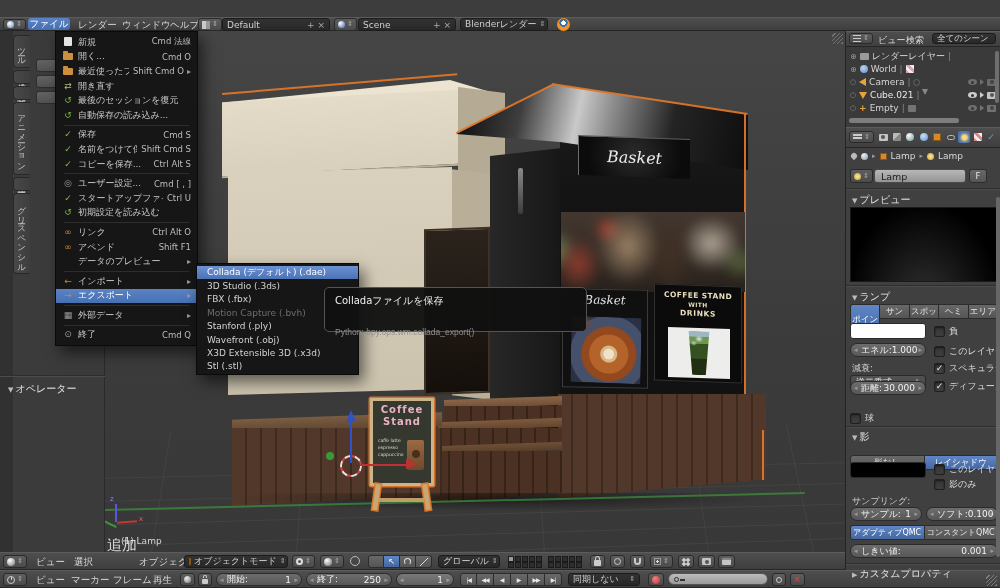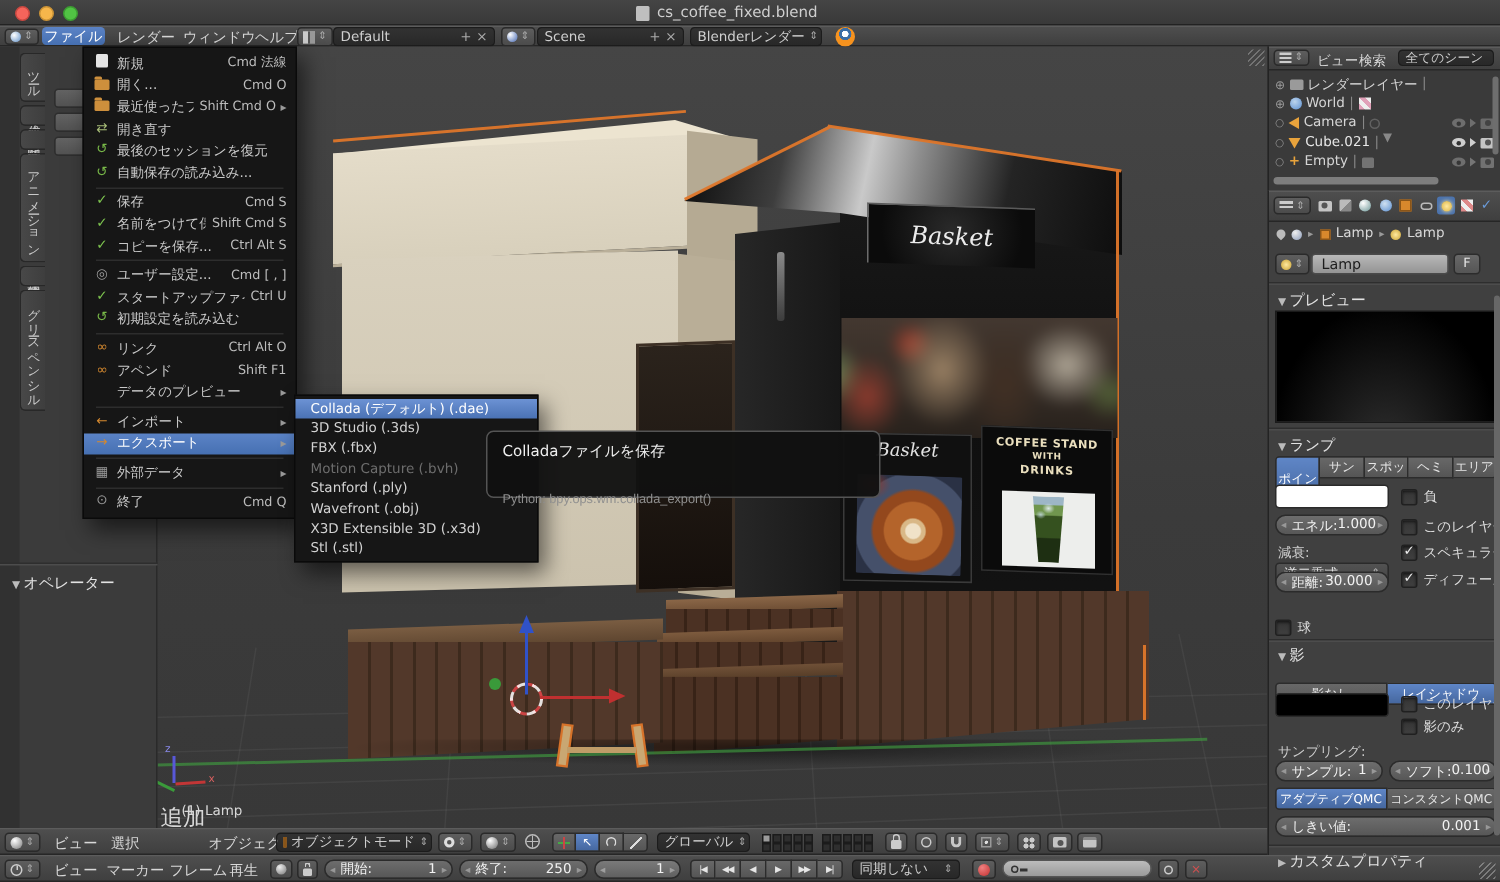--- a/index.html
+++ b/index.html
@@ -78,27 +78,20 @@
   .eye::after{content:"";position:absolute;left:3px;top:1.5px;width:3px;height:3px;background:#333;border-radius:50%}
   .curs{width:0;height:0;border-left:4px solid #cfcfcf;border-top:3px solid transparent;border-bottom:3px solid transparent}
   .rcam{width:9px;height:7px;background:#c4c4c4;border-radius:1px;position:relative}
   .rcam::after{content:"";position:absolute;left:2.5px;top:1.5px;width:4px;height:4px;background:#555;border-radius:50%}
 </style>
 </head>
 <body>
 
 <div id="app">
 
-  <div class="a" style="left:0;top:0;width:1000px;height:17px;background:linear-gradient(#454545,#393939);border-bottom:1px solid #222">
-    <span class="a dot" style="left:10px;top:4px;width:10px;height:10px;background:#f4645b;border:1px solid #c94841"></span>
-    <span class="a dot" style="left:26px;top:4px;width:10px;height:10px;background:#f6b64b;border:1px solid #cb9336"></span>
-    <span class="a dot" style="left:42px;top:4px;width:10px;height:10px;background:#51c344;border:1px solid #3c9c32"></span>
-    <span class="a" style="left:424px;top:4px;width:9px;height:10px;background:#bfbfbf;border-radius:1px"></span>
-    <span class="a" style="left:438px;top:3px;font-size:10px;color:#cfcfcf">cs_coffee_fixed.blend</span>
-  </div>
 
   <div class="a bar" style="left:0;top:17px;width:1000px;height:14px"></div>
   <div class="a lchip" style="left:3px;top:19px;height:11px">
     <span class="dot" style="width:7px;height:7px;background:radial-gradient(circle at 35% 35%,#fff,#8fb1d8 70%)"></span>
       <span class="upd">⇕</span>
   </div>
   <div class="a" style="left:28px;top:18px;width:42px;height:12px;background:linear-gradient(#5b83c6,#4670b2);border-radius:3px;display:flex;align-items:center;justify-content:center">
     <span class="mtxt" style="color:#fff;font-size:9.5px">ファイル</span>
   </div>
   <span class="a mtxt" style="left:78px;top:19px;font-size:9.5px">レンダー</span>
@@ -202,20 +195,32 @@
       <div class="a plank2" style="left:436px;top:420px;width:126px;height:52px;clip-path:polygon(0 0,100% 0,100% 80%,0 100%)"></div>
       <div class="a" style="left:232px;top:385px;width:210px;height:14px;background:linear-gradient(#7a5d42,#5f4630);transform:skewY(-2deg)"></div>
       <div class="a plank" style="left:232px;top:397px;width:210px;height:78px;clip-path:polygon(0 0,100% 0,100% 86%,0 100%)"></div>
       <div class="a" style="left:230px;top:462px;width:540px;height:18px;background:radial-gradient(ellipse at 50% 30%,rgba(0,0,0,.5),transparent 70%)"></div>
       <div class="a oline" style="left:762px;top:399px;width:2px;height:50px"></div>
     </div>
 
     <div class="a" style="left:105px;top:478px;width:700px;height:2px;background:#3f9b3f;opacity:.65;transform:rotate(-1.4deg);transform-origin:left top"></div>
 
     <div class="a" style="left:366px;top:367px;width:72px;height:116px">
+      <div class="a okey" style="left:4px;top:0;width:64px;height:88px;background:#35382f;border:3px solid #cdb488;border-radius:1px">
+        <div style="text-align:center;margin-top:3px;font-size:10px;font-weight:bold;letter-spacing:1px;color:#e8b3c4">Coffee</div>
+        <div style="text-align:center;margin-top:1px;font-size:10px;font-weight:bold;letter-spacing:1px;color:#e8b3c4">Stand</div>
+        <div style="position:absolute;left:5px;top:36px;font-size:4.5px;line-height:7px;color:#d6dacd">
+          <div>caffe latte</div>
+          <div>espresso</div>
+          <div>cappuccino</div>
+        </div>
+        <div class="a" style="left:34px;top:39px;width:17px;height:30px;background:linear-gradient(#9a6a42,#70482a);border-radius:2px">
+          <span class="a dot" style="left:4.5px;top:10px;width:8px;height:8px;background:#4a2f1a"></span>
+        </div>
+      </div>
       <div class="a okey" style="left:8px;top:86px;width:5px;height:26px;background:#c9a772;transform:rotate(8deg)"></div>
       <div class="a okey" style="left:58px;top:86px;width:5px;height:26px;background:#c9a772;transform:rotate(-8deg)"></div>
       <div class="a" style="left:12px;top:100px;width:46px;height:4px;background:#bf9c68"></div>
     </div>
 
     <div>
       <div class="a" style="left:340px;top:424px;width:22px;height:22px;border:2px dashed #cc4444;border-radius:50%">
         <div class="a" style="left:-2px;top:-2px;width:22px;height:22px;border:2px dashed rgba(255,255,255,.85);border-radius:50%;transform:rotate(25deg)"></div>
       </div>
       <div class="a" style="left:360px;top:433px;width:48px;height:2px;background:#c03030"></div>

